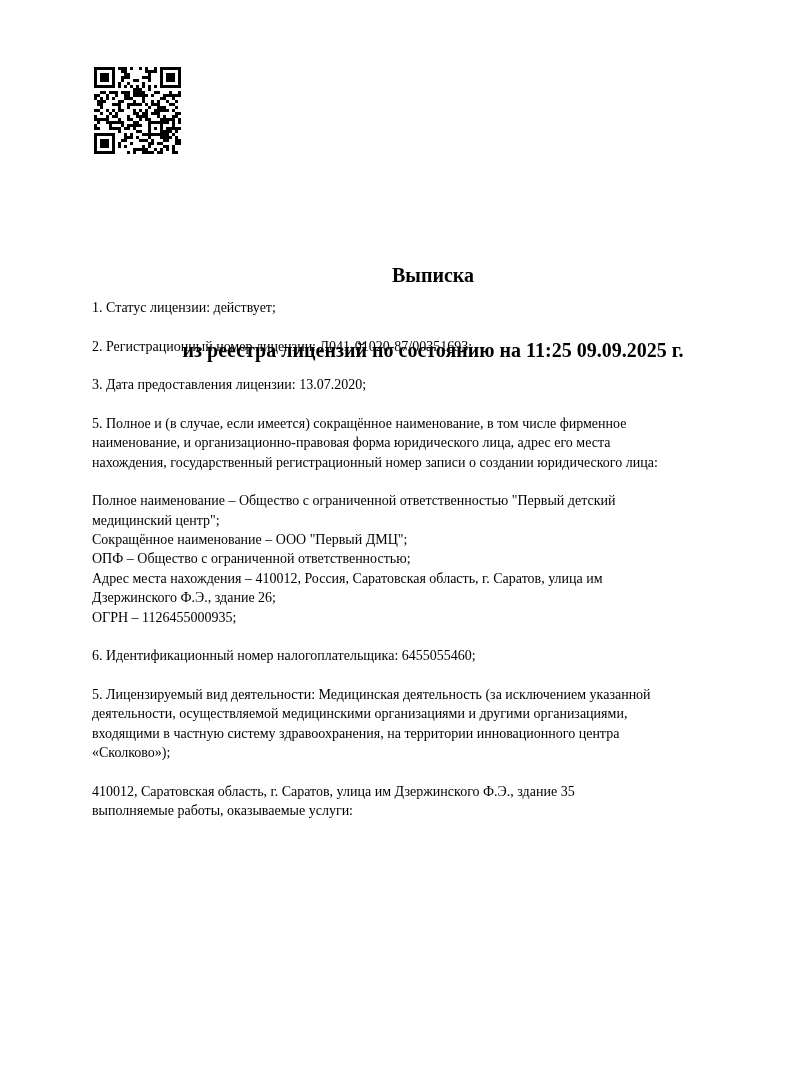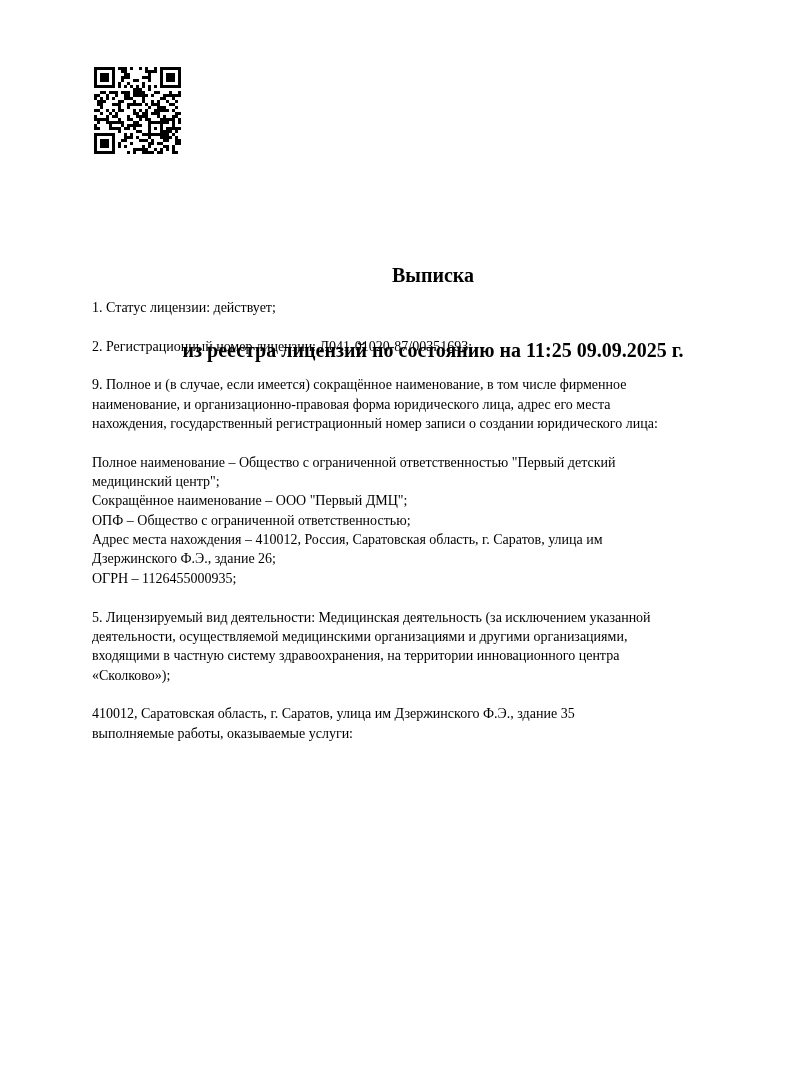--- a/index.html
+++ b/index.html
@@ -447,30 +447,32 @@
     </svg>
 
   <div class="title">
     <div>Выписка</div>
     <div>из реестра лицензий по состоянию на 11:25 09.09.2025 г.</div>
   </div>
 
   <div class="doc-body">
     <p>1. Статус лицензии: действует;</p>
     <p>2. Регистрационный номер лицензии: Л041-01020-87/00351693;</p>
-    <p>9. Полное и (в случае, если имеется) сокращённое наименование, в том числе фирменное
+    <p>3. Дата предоставления лицензии: 13.07.2020;</p>
+    <p>5. Полное и (в случае, если имеется) сокращённое наименование, в том числе фирменное
 наименование, и организационно-правовая форма юридического лица, адрес его места
 нахождения, государственный регистрационный номер записи о создании юридического лица:</p>
     <p>Полное наименование – Общество с ограниченной ответственностью "Первый детский
 медицинский центр";
 Сокращённое наименование – ООО "Первый ДМЦ";
 ОПФ – Общество с ограниченной ответственностью;
 Адрес места нахождения – 410012, Россия, Саратовская область, г. Саратов, улица им
 Дзержинского Ф.Э., здание 26;
 ОГРН – 1126455000935;</p>
+    <p>6. Идентификационный номер налогоплательщика: 6455055460;</p>
     <p>5. Лицензируемый вид деятельности: Медицинская деятельность (за исключением указанной
 деятельности, осуществляемой медицинскими организациями и другими организациями,
 входящими в частную систему здравоохранения, на территории инновационного центра
 «Сколково»);</p>
     <p>410012, Саратовская область, г. Саратов, улица им Дзержинского Ф.Э., здание 35
 выполняемые работы, оказываемые услуги:</p>
   </div>
 
 </div>
 

